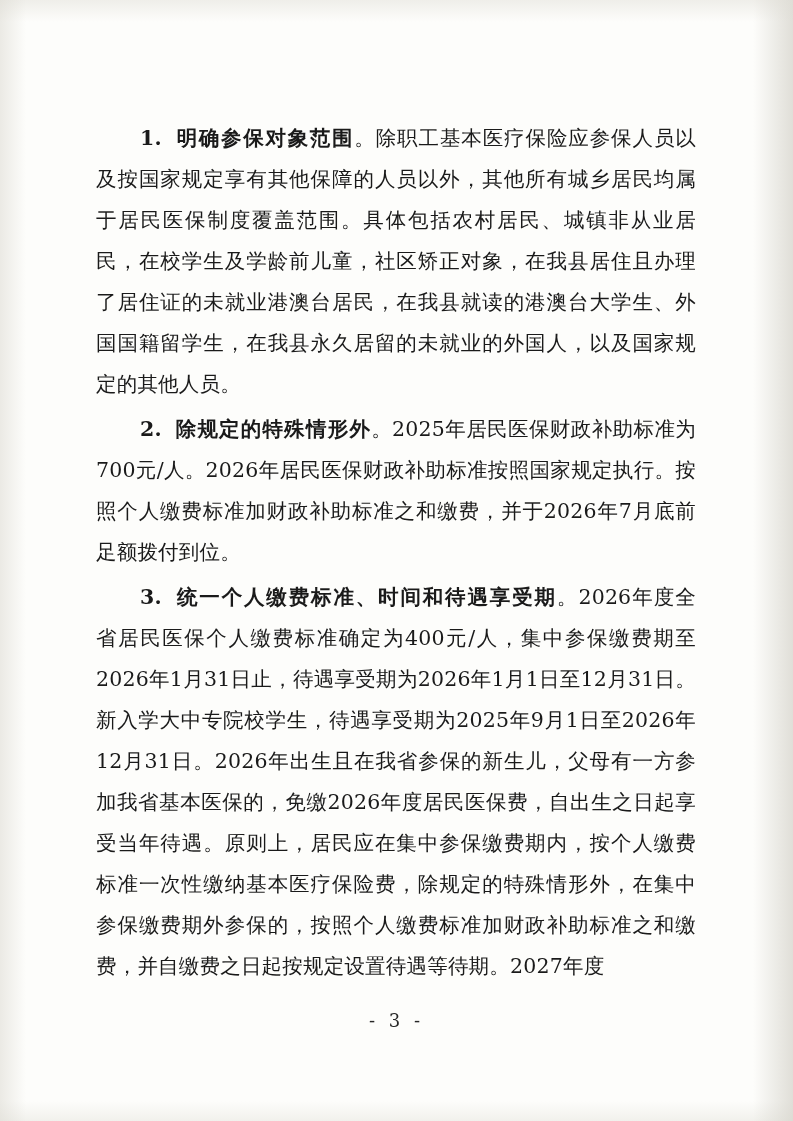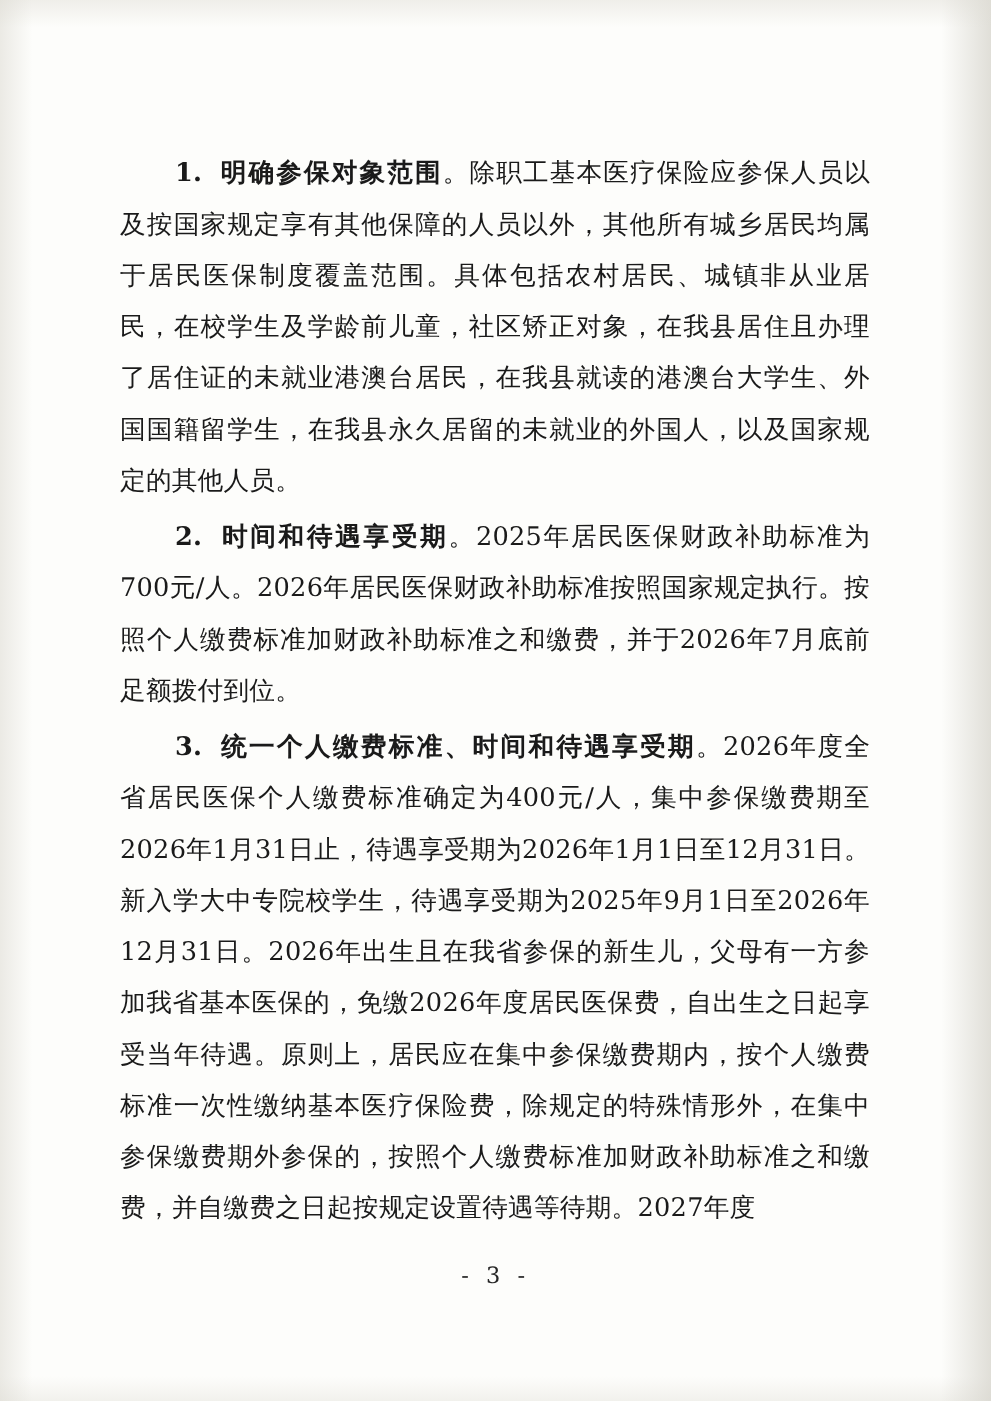--- a/index.html
+++ b/index.html
@@ -79,21 +79,21 @@
 
 <div class="page">
 
   <div class="content">
 
     <p class="para">
       <span class="indent"></span><span class="num">1.</span>&nbsp;&nbsp;<span class="lead">明确参保对象范围</span><span>。除职工基本医疗保险应参保人员以及按国家规定享有其他保障的人员以外，其他所有城乡居民均属于居民医保制度覆盖范围。具体包括农村居民、城镇非从业居民，在校学生及学龄前儿童，社区矫正对象，在我县居住且办理了居住证的未就业港澳台居民，在我县就读的港澳台大学生、外国国籍留学生，在我县永久居留的未就业的外国人，以及国家规定的其他人员。</span>
     </p>
 
     <p class="para">
-      <span class="indent"></span><span class="num">2.</span>&nbsp;&nbsp;<span class="lead">时间和待遇享受期</span><span>。2025年居民医保财政补助标准为700元/人。2026年居民医保财政补助标准按照国家规定执行。按照个人缴费标准加财政补助标准之和缴费，并于2026年7月底前足额拨付到位。</span>
+      <span class="indent"></span><span class="num">2.</span>&nbsp;&nbsp;<span class="lead">除规定的特殊情形外</span><span>。2025年居民医保财政补助标准为700元/人。2026年居民医保财政补助标准按照国家规定执行。按照个人缴费标准加财政补助标准之和缴费，并于2026年7月底前足额拨付到位。</span>
     </p>
 
     <p class="para">
       <span class="indent"></span><span class="num">3.</span>&nbsp;&nbsp;<span class="lead">统一个人缴费标准、时间和待遇享受期</span><span>。2026年度全省居民医保个人缴费标准确定为400元/人，集中参保缴费期至2026年1月31日止，待遇享受期为2026年1月1日至12月31日。新入学大中专院校学生，待遇享受期为2025年9月1日至2026年12月31日。2026年出生且在我省参保的新生儿，父母有一方参加我省基本医保的，免缴2026年度居民医保费，自出生之日起享受当年待遇。原则上，居民应在集中参保缴费期内，按个人缴费标准一次性缴纳基本医疗保险费，除规定的特殊情形外，在集中参保缴费期外参保的，按照个人缴费标准加财政补助标准之和缴费，并自缴费之日起按规定设置待遇等待期。2027年度</span>
     </p>
 
   </div>
 
   <div class="page-number">- 3 -</div>
 

